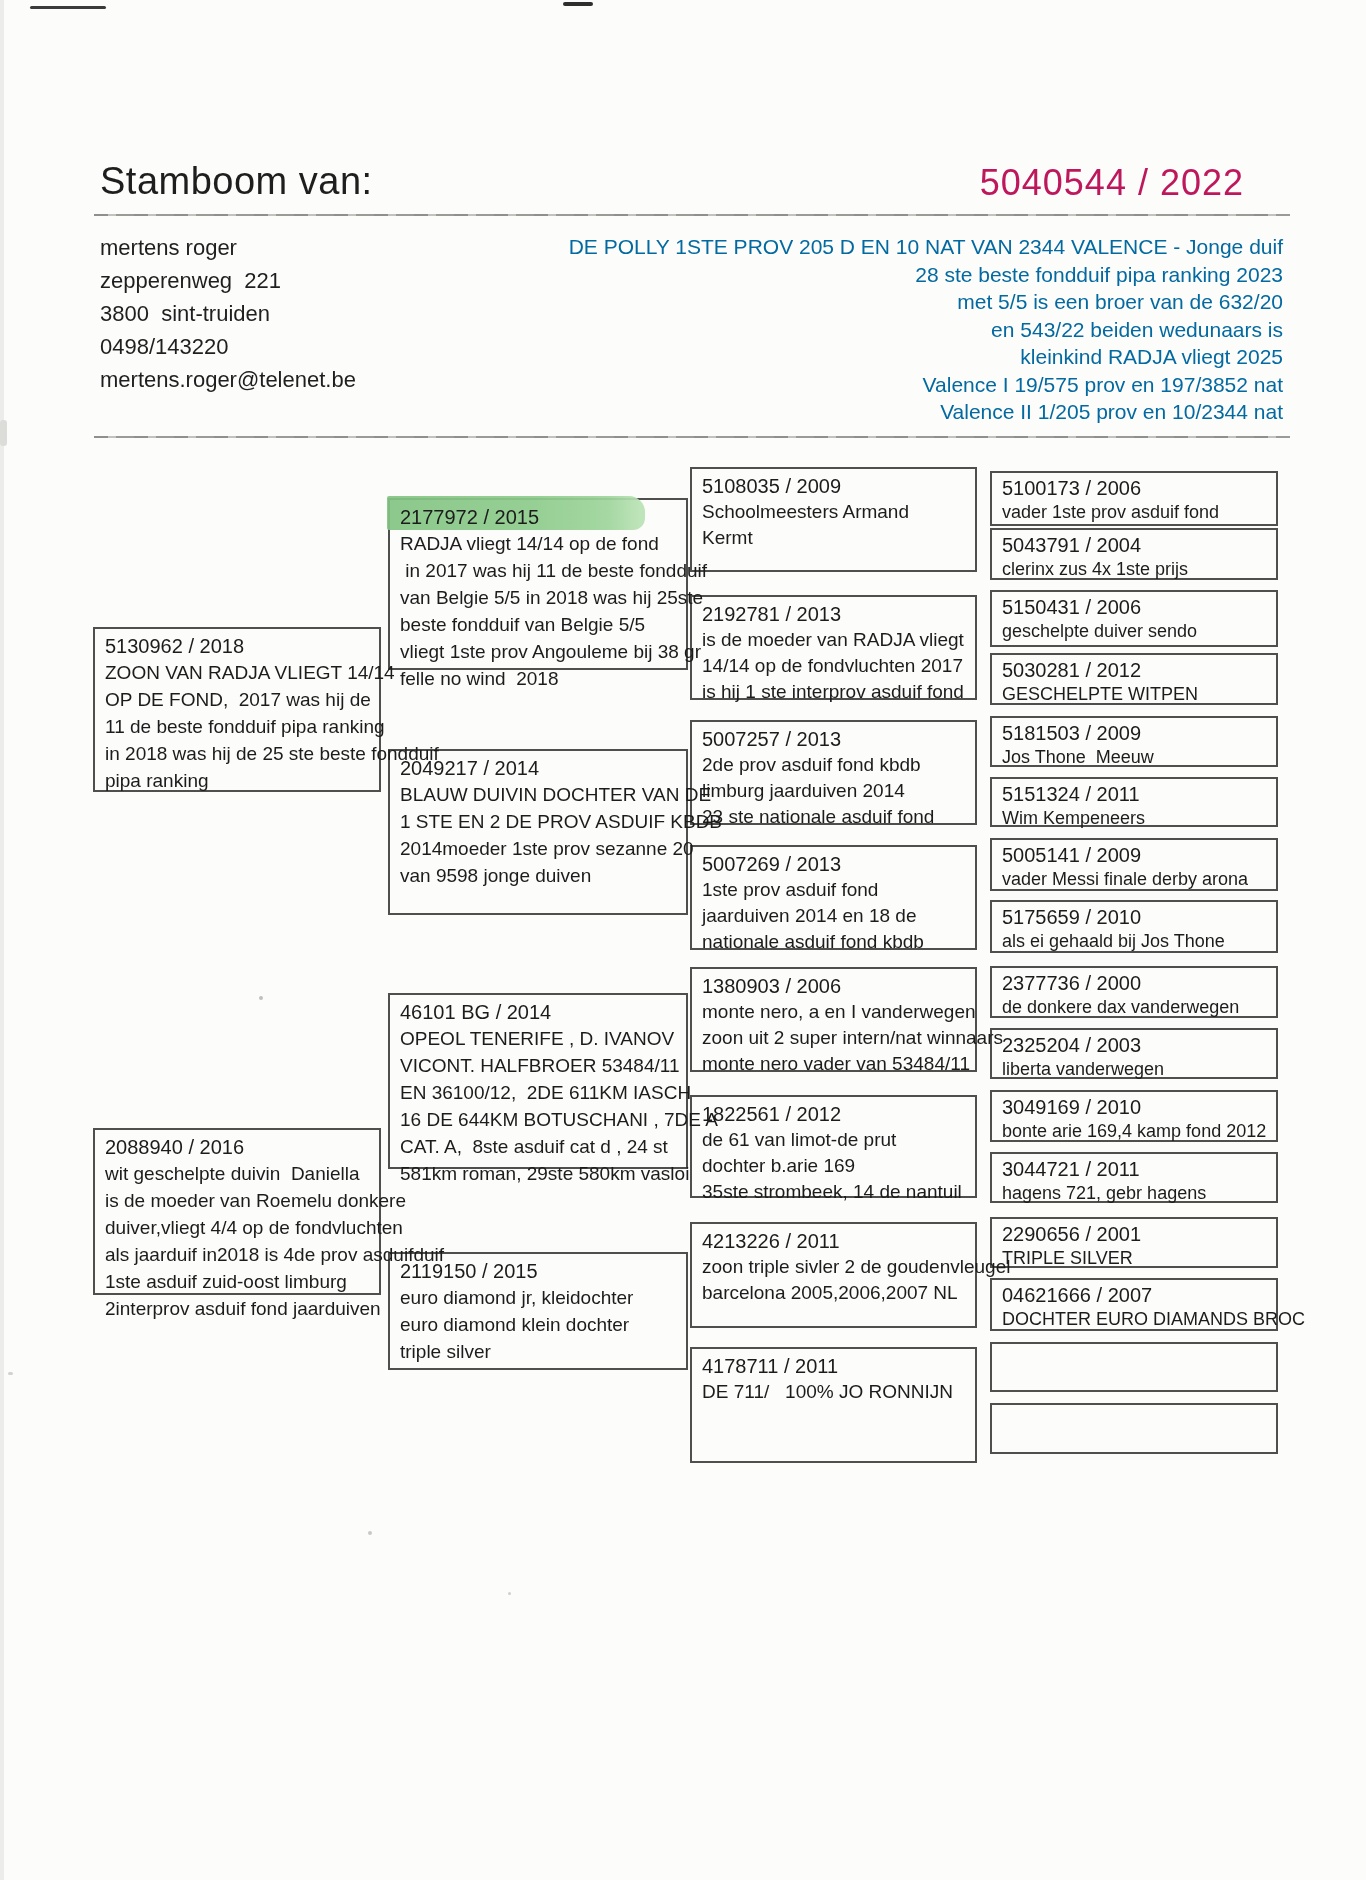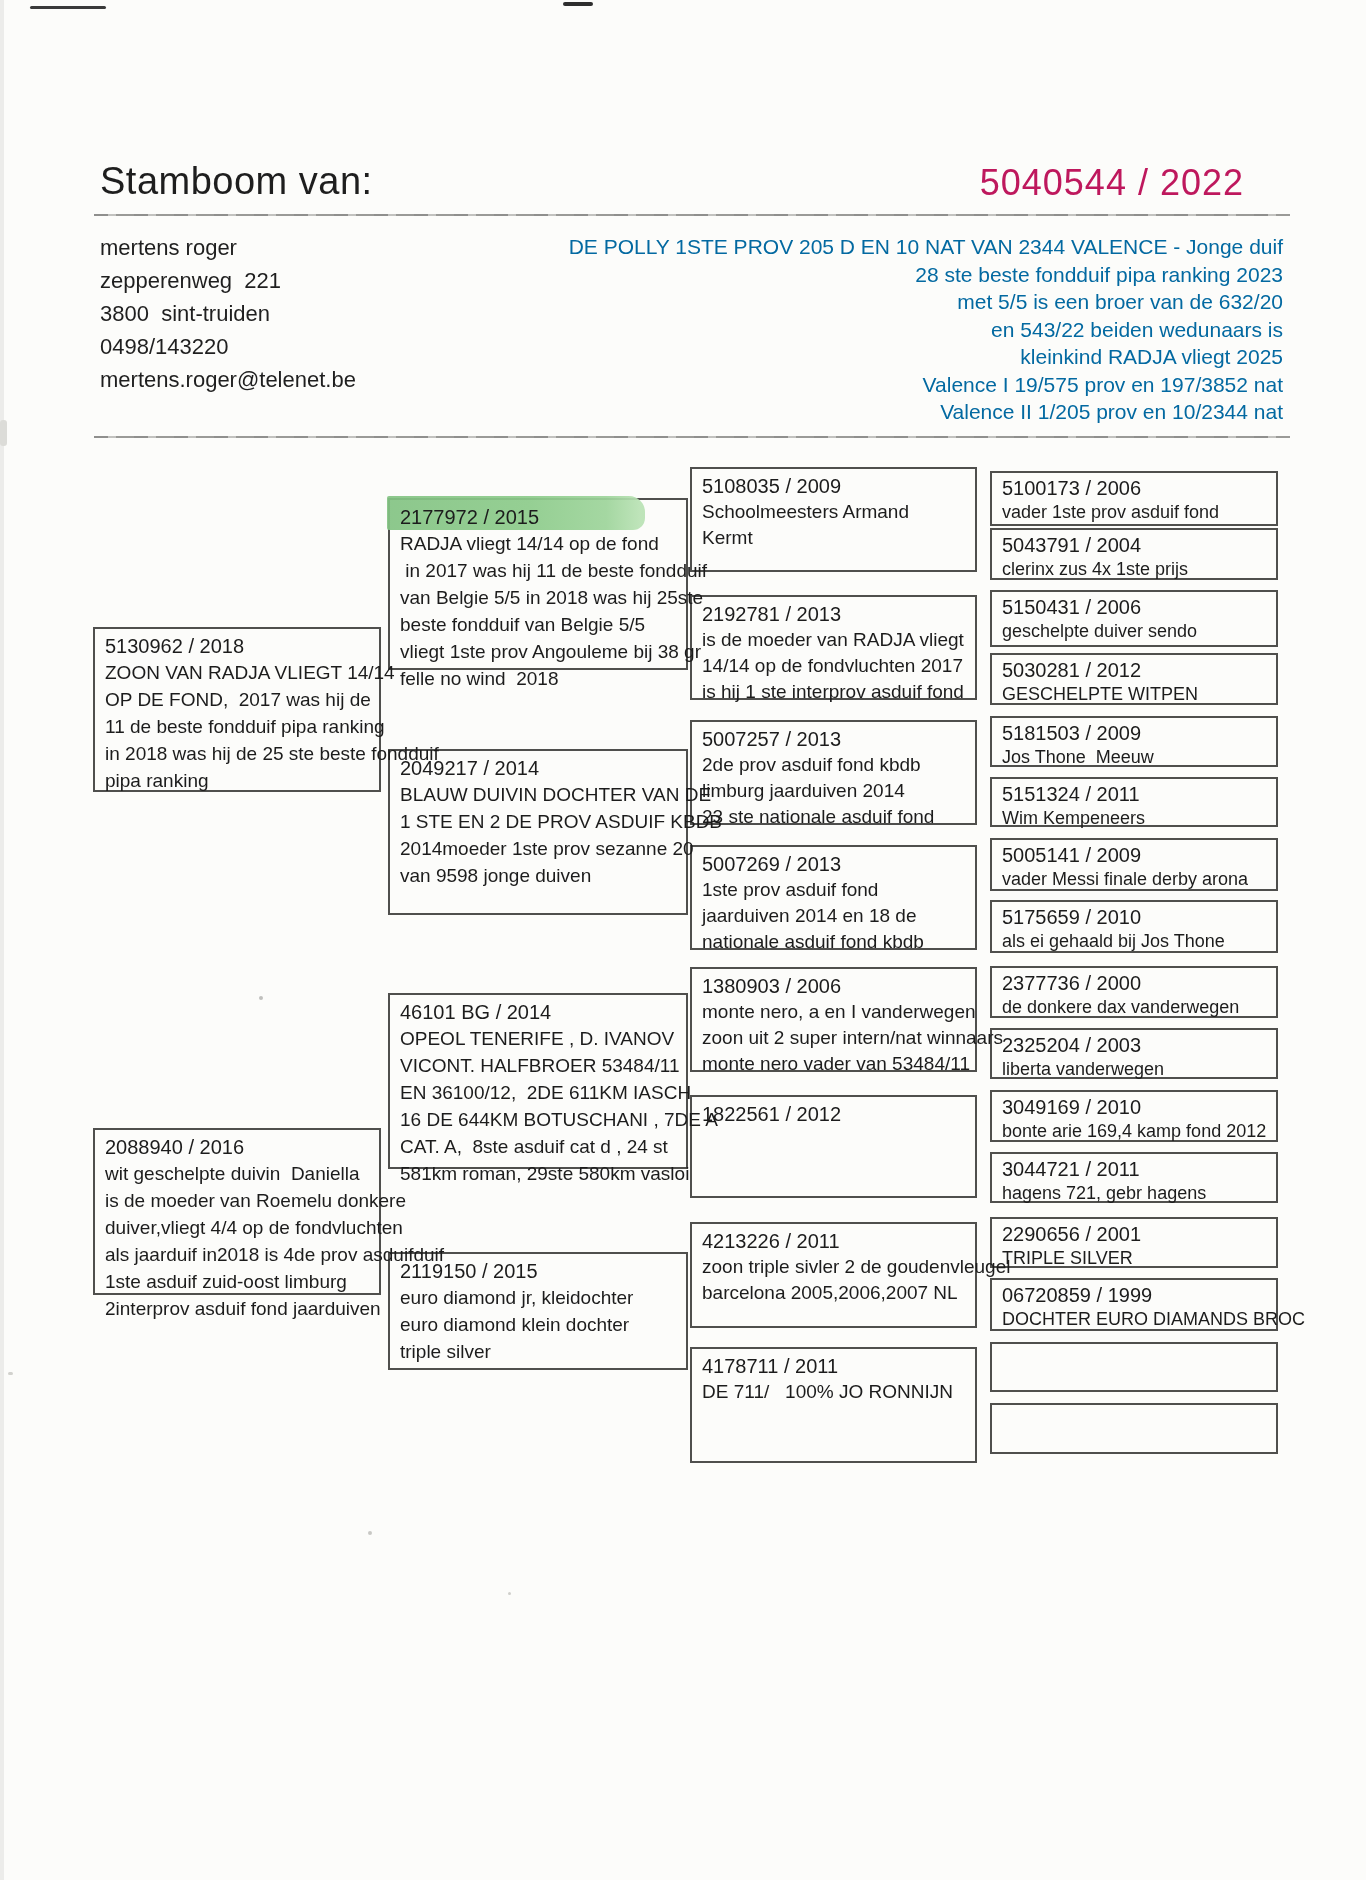--- a/index.html
+++ b/index.html
@@ -184,20 +184,23 @@
 nationale asduif fond kbdb</div>
   </div>
   <div class="box col3 w3" style="left:690px;top:967px;height:105px;">
     <div class="ring">1380903 / 2006</div>
     <div class="btext">monte nero, a en I vanderwegen
 zoon uit 2 super intern/nat winnaars
 monte nero vader van 53484/11</div>
   </div>
   <div class="box col3 w3" style="left:690px;top:1095px;height:103px;">
     <div class="ring">1822561 / 2012</div>
+    <div class="btext">de 61 van limot-de prut
+dochter b.arie 169
+35ste strombeek, 14 de nantuil</div>
   </div>
   <div class="box col3 w3" style="left:690px;top:1222px;height:106px;">
     <div class="ring">4213226 / 2011</div>
     <div class="btext">zoon triple sivler 2 de goudenvleugel
 barcelona 2005,2006,2007 NL</div>
   </div>
   <div class="box col3 w3" style="left:690px;top:1347px;height:116px;">
     <div class="ring">4178711 / 2011</div>
     <div class="btext">DE 711/   100% JO RONNIJN</div>
   </div>
@@ -248,21 +251,21 @@
   </div>
   <div class="box col4 w4" style="left:990px;top:1152px;height:51px;">
     <div class="ring">3044721 / 2011</div>
     <div class="btext">hagens 721, gebr hagens</div>
   </div>
   <div class="box col4 w4" style="left:990px;top:1217px;height:51px;">
     <div class="ring">2290656 / 2001</div>
     <div class="btext">TRIPLE SILVER</div>
   </div>
   <div class="box col4 w4" style="left:990px;top:1278px;height:53px;">
-    <div class="ring">06720859 / 1999</div>
+    <div class="ring">04621666 / 2007</div>
     <div class="btext">DOCHTER EURO DIAMANDS BROC</div>
   </div>
   <div class="box col4 w4" style="left:990px;top:1342px;height:50px;">
     <div class="ring"></div>
     <div class="btext"></div>
   </div>
   <div class="box col4 w4" style="left:990px;top:1403px;height:51px;">
     <div class="ring"></div>
     <div class="btext"></div>
   </div>

